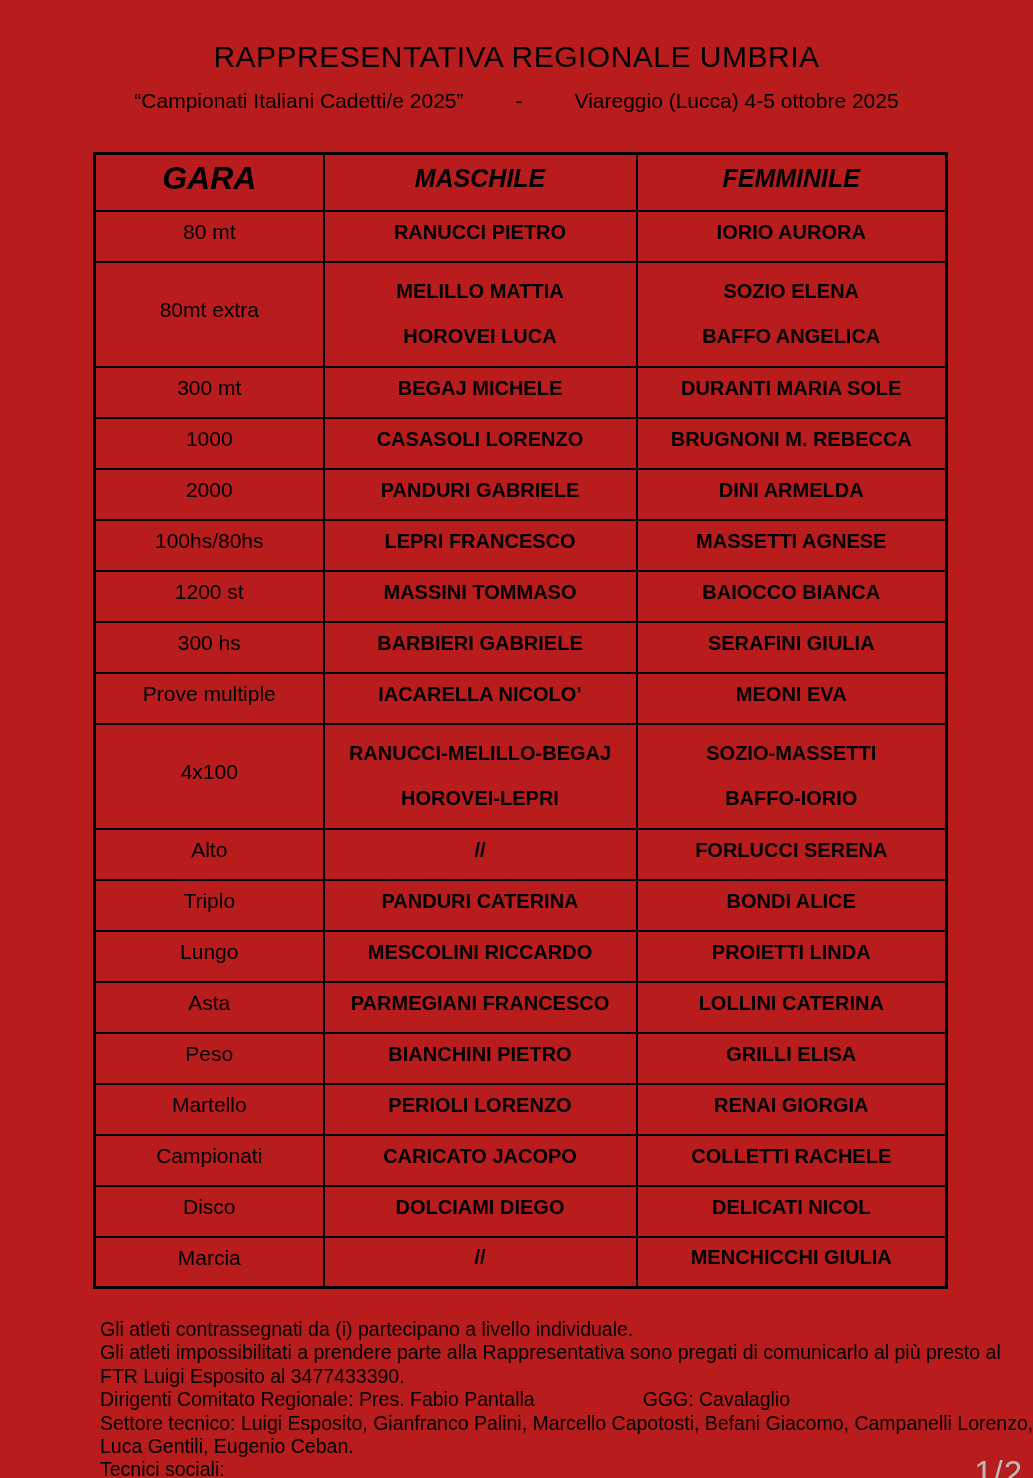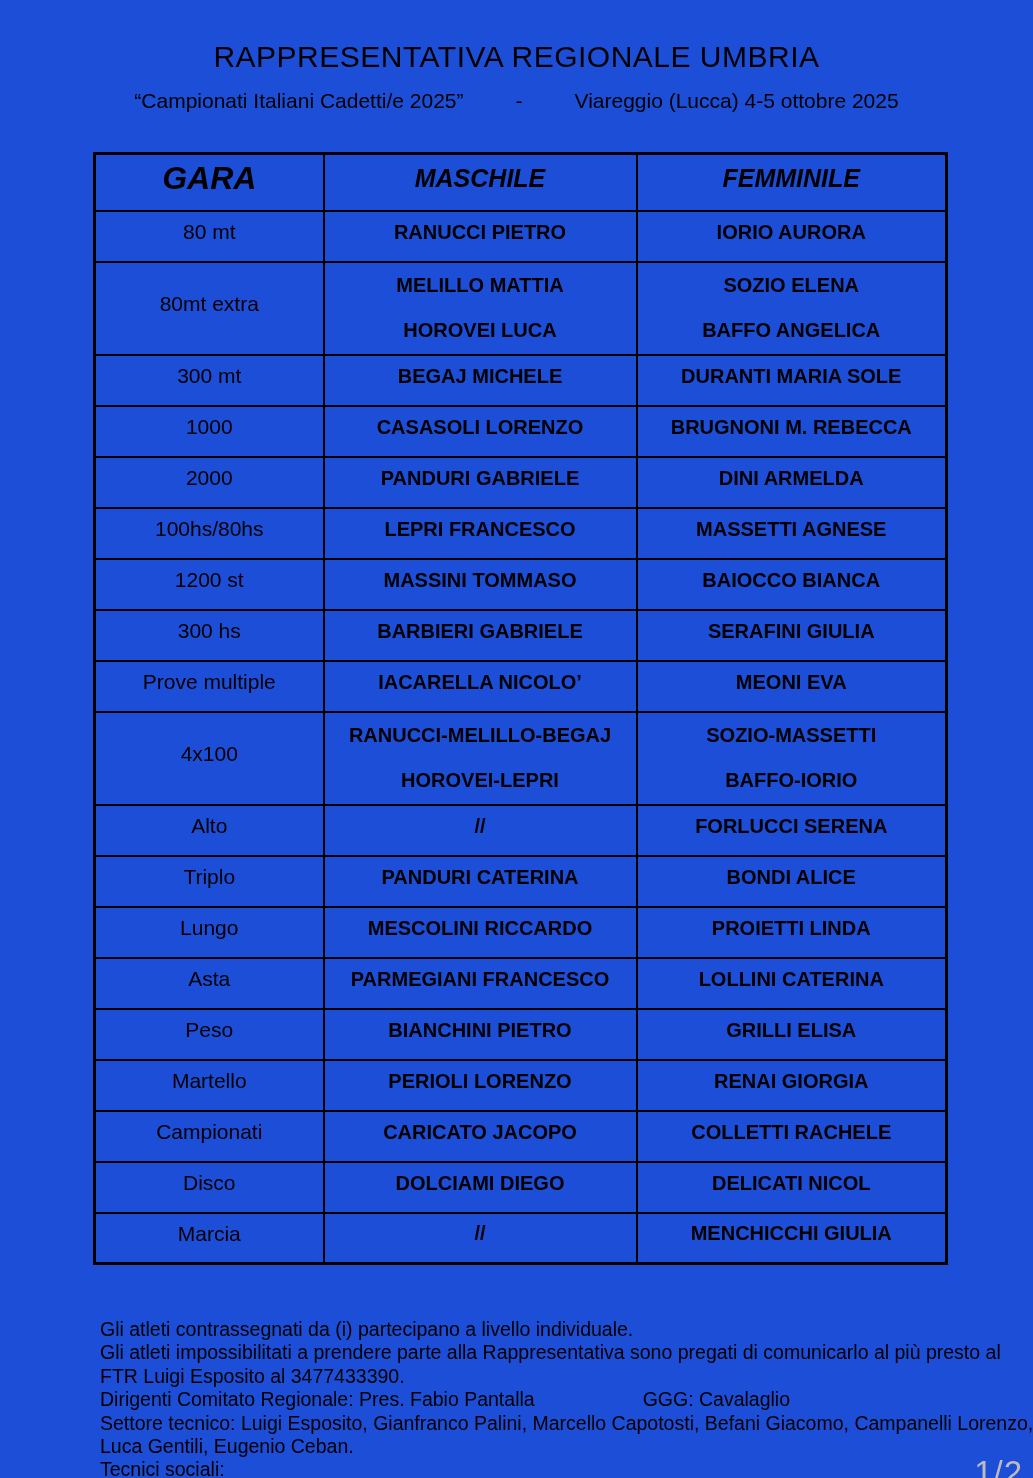--- a/index.html
+++ b/index.html
@@ -1,20 +1,20 @@
 <!DOCTYPE html>
 <html><head>
 <meta charset="utf-8">
 <style>
   html, body { margin: 0; padding: 0; background: #ffffff; }
   .page {
     position: relative;
     width: 1033px;
     height: 1478px;
-    background: #1d4ed8;
+    background: #b91c1c;
     overflow: hidden;
     color: #000;
     font-family: "Liberation Sans", sans-serif;
   }
   .doc-title {
     position: absolute;
     top: 40px;
     left: 0;
     width: 100%;
     text-align: center;
@@ -47,21 +47,21 @@
     text-align: center;
     vertical-align: middle;
     padding: 0 4px;
     overflow: hidden;
   }
   thead tr { height: 57px; }
   thead th { font-style: italic; font-weight: bold; padding-bottom: 8px; }
   th.gara-header { font-size: 32px; }
   th.sub-header  { font-size: 25px; }
   tbody tr { height: 51px; }
-  tbody tr.double { height: 93px; }
+  tbody tr.double { height: 105px; }
   td.gara-cell {
     font-size: 21px;
     font-weight: 400;
     padding-bottom: 8px;
   }
   td.name-cell {
     font-weight: bold;
     font-size: 20px;
     padding-bottom: 8px;
     border-radius: 25px;

